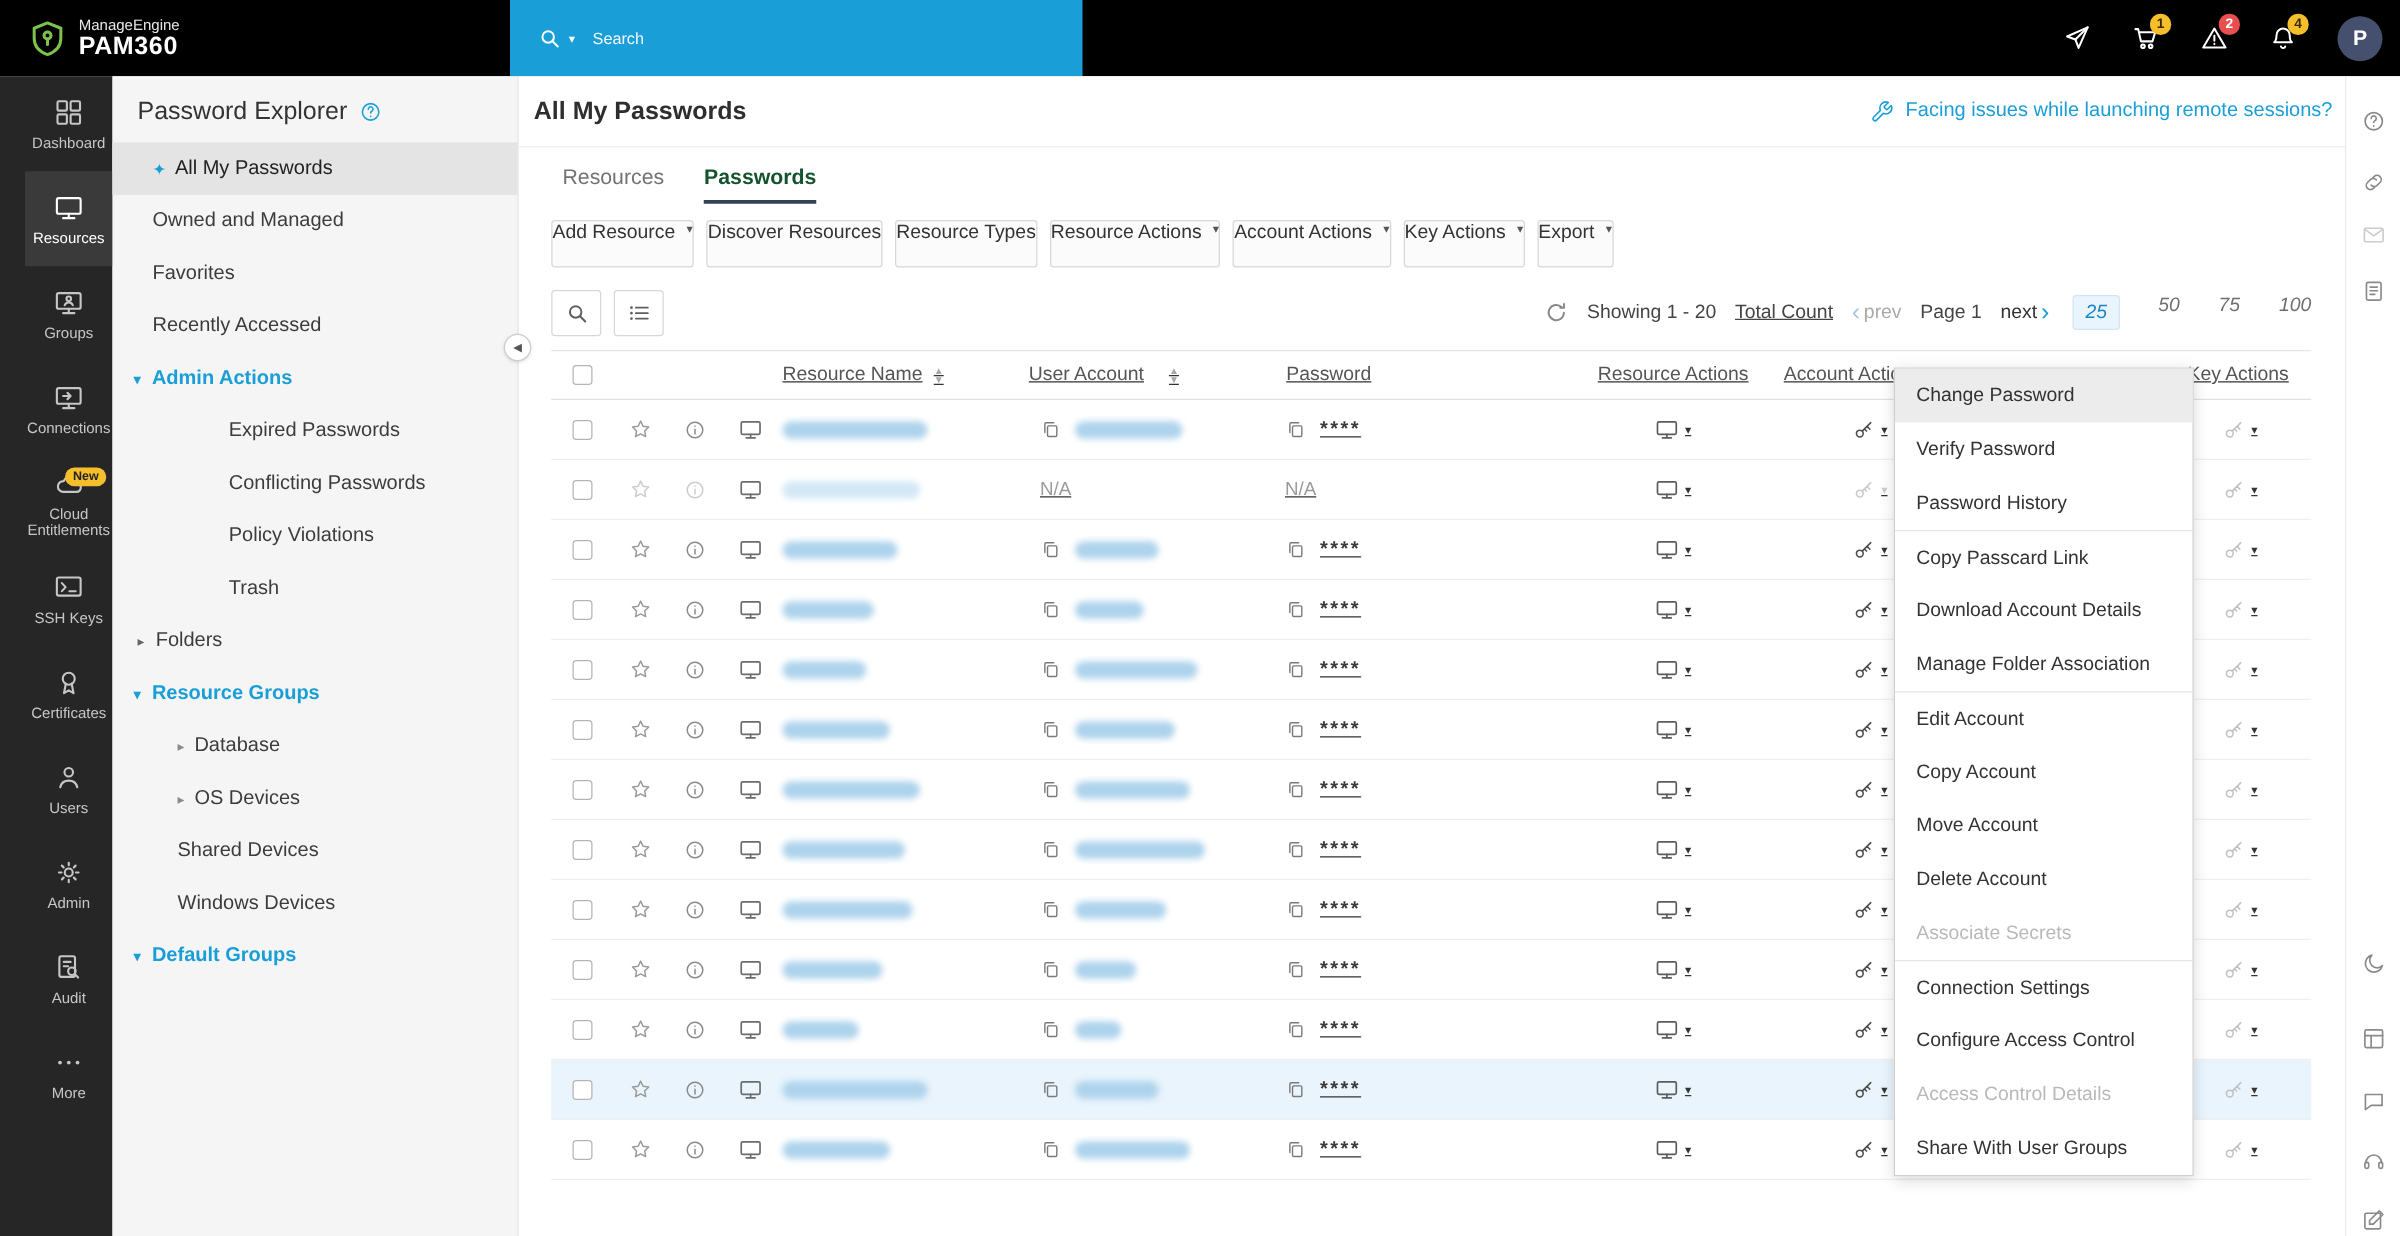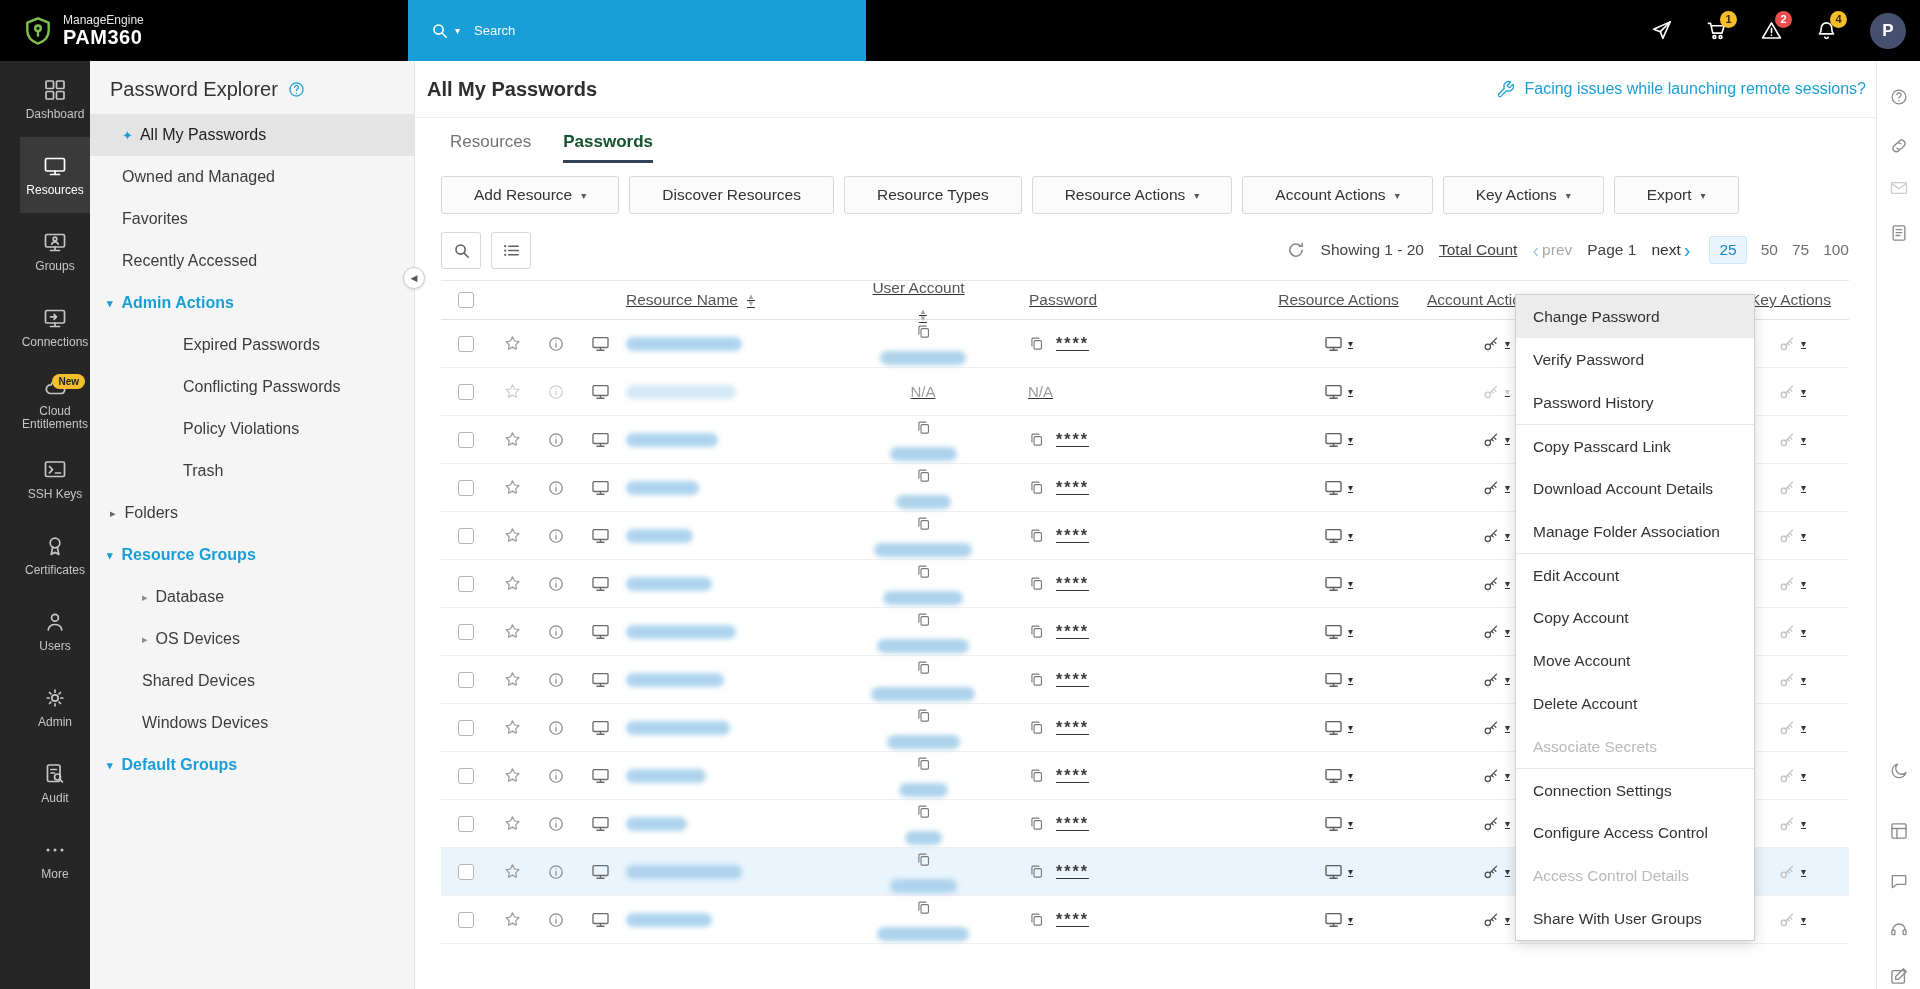--- a/index.html
+++ b/index.html
@@ -62,52 +62,52 @@
   .page-title { font-size:20px; font-weight:bold; color:#2e2e2e; }
   .remote-link { margin-left:auto; display:flex; align-items:center; gap:9px; color:#1a9ed8; font-size:16px; cursor:pointer; }
   .remote-link .ic { width:19px; height:19px; }
   .remote-link .ic svg { width:100%; height:100%; }
 
   .tabs { display:flex; gap:32px; padding-left:35px; margin-top:14px; }
   .tab { font-size:17px; color:#737373; padding-bottom:8px; border-bottom:3px solid transparent; cursor:pointer; }
   .tab.active { color:#14532d; font-weight:bold; border-bottom-color:#32425a; }
 
   .toolbar { display:flex; gap:10px; padding-left:26px; margin-top:13px; }
-  .tbtn { height:38px; display:flex; align-items:center; gap:9px; padding:0 32px; background:#fbfbfb; border:1px solid #d7d7d7; border-radius:3px; font-size:15.5px; color:#333; cursor:pointer; white-space:nowrap; }
+  .tbtn { height:38px; display:flex; gap:9px; padding:0 0; background:#fbfbfb; border:1px solid #d7d7d7; border-radius:3px; font-size:15.5px; color:#333; cursor:pointer; white-space:nowrap; }
   .tbtn .car { font-size:10px; color:#555; }
 
   .controls { display:flex; align-items:center; padding-left:26px; margin-top:16px; height:40px; }
   .iconbtn { width:40px; height:37px; border:1px solid #d7d7d7; border-radius:3px; background:#fff; color:#5f5f5f; display:flex; align-items:center; justify-content:center; margin-right:10px; cursor:pointer; }
   .iconbtn .ic { width:19px; height:19px; }
   .iconbtn .ic svg { width:100%; height:100%; }
   .pagination { margin-left:auto; display:flex; align-items:center; gap:15px; padding-right:27px; font-size:15.5px; color:#444; }
   .refresh-ic { width:20px; height:20px; color:#8a8a8a; cursor:pointer; }
   .refresh-ic svg { width:100%; height:100%; }
   .total-link { text-decoration:underline; cursor:pointer; }
   .pg-prev { color:#a9a9a9; display:flex; align-items:center; gap:3px; }
   .pg-next { color:#333; display:flex; align-items:center; gap:3px; cursor:pointer; }
   .chev { font-size:20px; line-height:14px; }
   .chev.lt { color:#a9c9df; }
   .chev.bl { color:#1a9ed8; }
-  .sizes { display:flex; align-items:center; gap:14px; margin-left:4px; }
+  .sizes { display:flex; gap:31px; margin-left:4px;font-style:italic; }
   .size { color:#6f6f6f; cursor:pointer; }
   .size.active { background:#eaf4fc; border:1px solid #cfe6f6; color:#1a86c8; padding:4px 9px; border-radius:3px; }
 
   
   .table { margin:10px 0 0 26px; width:1408px;text-decoration:underline; }
   .thead { display:flex; align-items:center; height:40px; border-top:1px solid #e6e6e6; border-bottom:1px solid #e1e1e1; color:#555; font-size:15.5px; }
   .row { display:flex; align-items:center; height:48px; border-bottom:1px solid #efefef; background:#fff; }
   .row.hl { background:#e9f4fc; }
   .cell { display:flex; align-items:center; flex-shrink:0; }
   .c-cb { width:49px; justify-content:center; }
   .c-star { width:44px; justify-content:center; }
   .c-info { width:44px; justify-content:center; }
   .c-mon { width:44px; justify-content:center; }
   .c-name { width:196px; padding-left:4px; }
-  .c-user { width:196px; padding-left:14px; gap:11px;flex-direction:column; }
+  .c-user { width:196px; padding-left:14px; gap:11px; }
   .c-pw { width:245px; padding-left:14px; gap:11px; }
   .c-ra { width:159px; justify-content:center; gap:5px; }
   .c-aa { width:220px; padding-left:64px; gap:5px; }
   .c-ka { width:211px; padding-left:140px; gap:5px; }
   .thead .c-user { padding-left:5px; }
   .thead .c-pw { padding-left:15px; }
   .thead .c-aa { padding-left:9px; }
   .thead .c-ka { padding-left:112px; }
   .sort { display:inline-flex; flex-direction:column; margin-left:9px; color:#a8a8a8; font-size:8px; line-height:7px; }
   .checkbox { width:16px; height:16px; border:1px solid #b5b5b5; border-radius:3px; background:#fff; cursor:pointer; }

